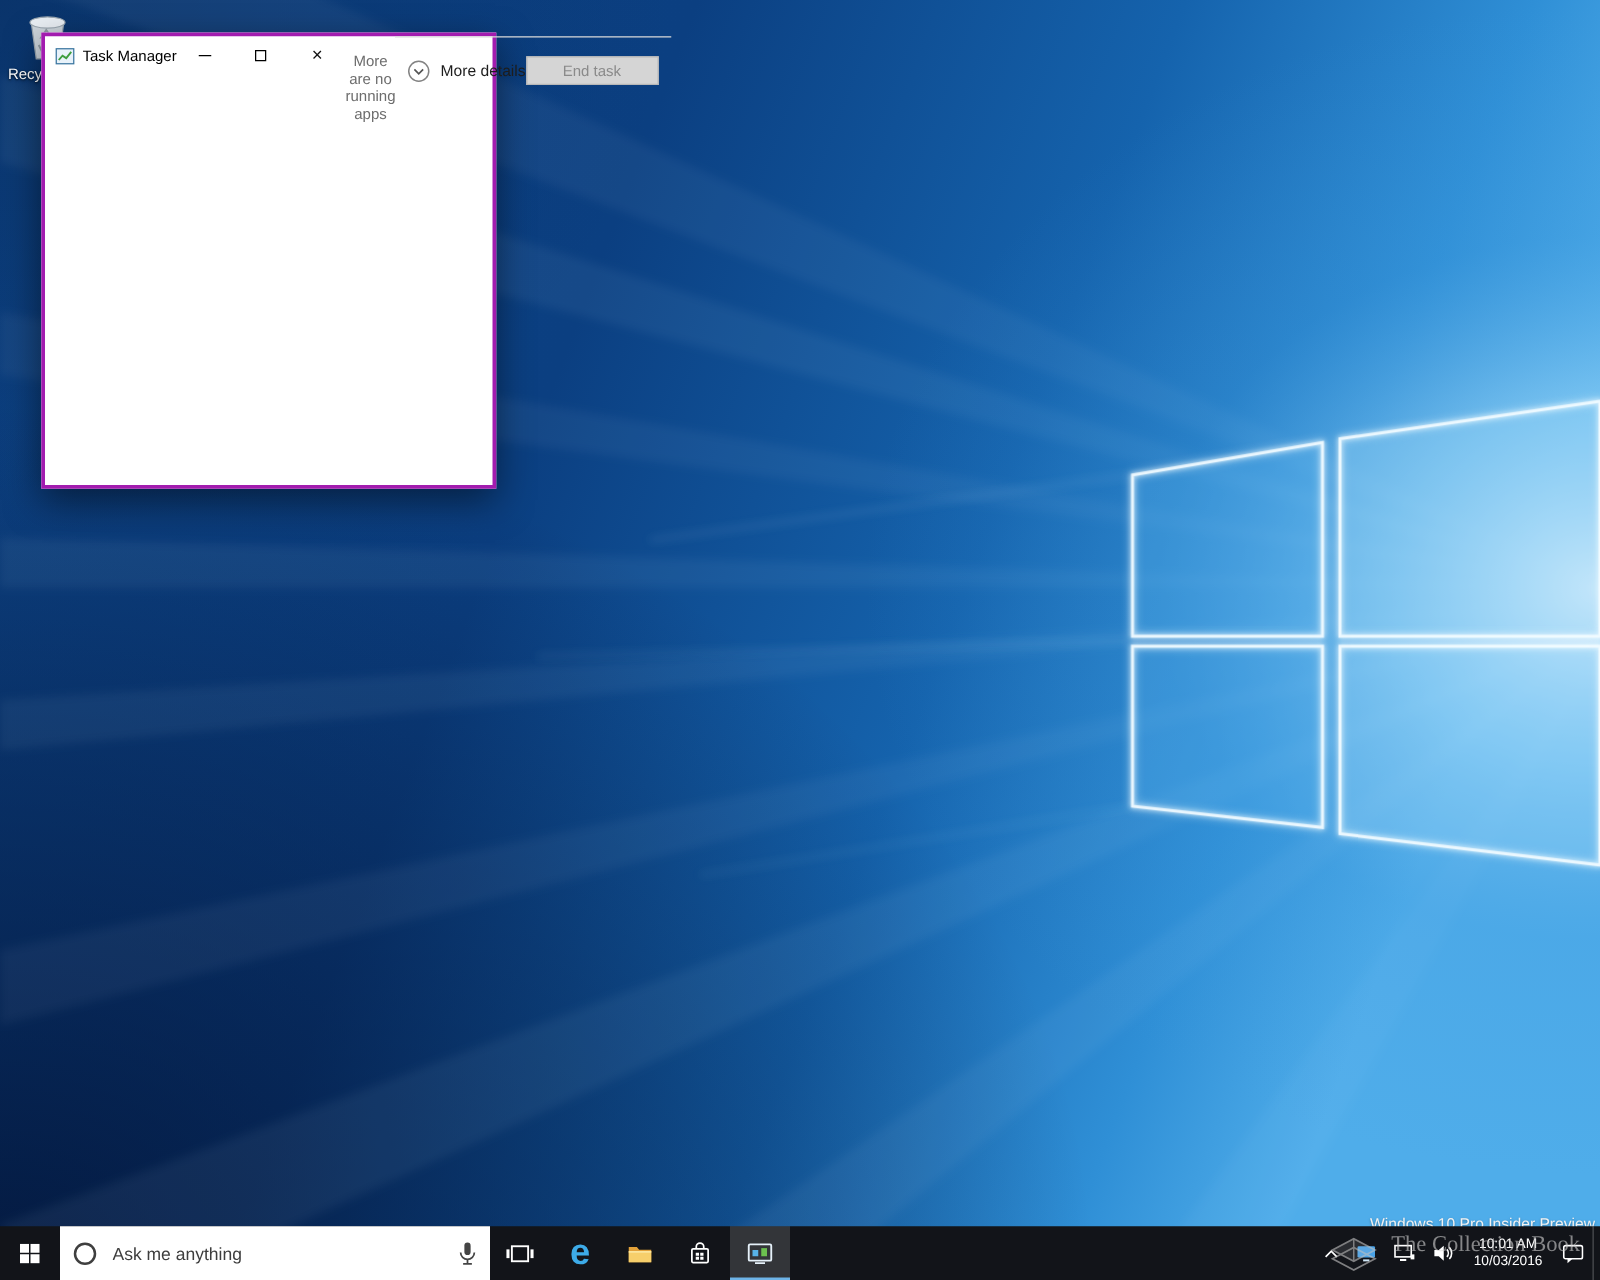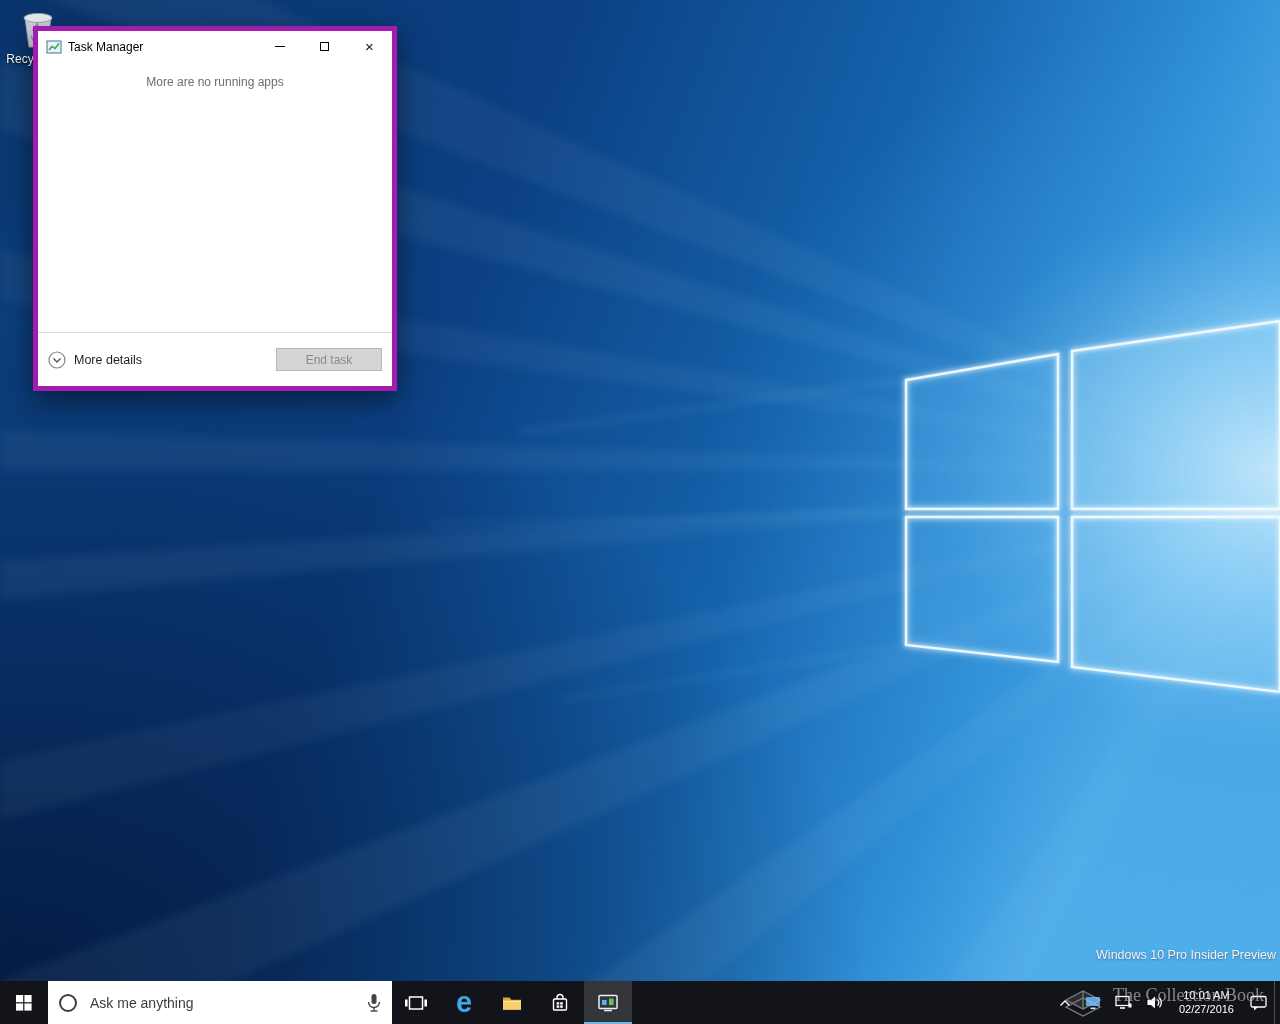--- a/index.html
+++ b/index.html
@@ -15,22 +15,22 @@
   .recycle-bin{position:absolute;left:6px;top:6px;width:64px;text-align:center;z-index:2;cursor:default;}
   .recycle-bin svg{display:block;margin:0 auto;}
   .recycle-bin .rb-label{
     margin-top:2px;font-size:12px;color:#fff;white-space:nowrap;
     text-shadow:0 1px 2px rgba(0,0,0,.85);
   }
 
   
   .tm-window{
     position:absolute;left:33px;top:26px;width:364px;height:365px;z-index:3;
-    background:#fff;border:5px solid #a21caf;box-sizing:border-box;
-    box-shadow:0 10px 28px rgba(0,0,0,.5);display:flex;flex-direction:column;
+    background:#fff;border:3px solid #a21caf;box-sizing:border-box;
+    box-shadow:0 10px 28px rgba(0,0,0,.5);display:flex;
   }
   .tm-titlebar{height:31px;display:flex;align-items:center;padding-left:8px;flex:0 0 auto;}
   .tm-titlebar .app-ico{width:16px;height:16px;margin-right:6px;flex:0 0 auto;}
   .tm-title{font-size:12px;color:#000;}
   .tm-controls{margin-left:auto;display:flex;height:100%;}
   .tm-controls .cap-btn{
     width:45px;height:100%;border:none;background:transparent;padding:0;
     display:flex;align-items:center;justify-content:center;color:#111;font-size:15px;line-height:1;
   }
   .glyph-min{display:block;width:10px;height:1px;background:#000;}
@@ -42,21 +42,21 @@
     display:flex;align-items:center;padding:0 10px;box-sizing:border-box;justify-content:flex-end;
   }
   .more-details{display:flex;align-items:center;gap:8px;background:none;border:none;padding:0;font-size:12.5px;color:#1d1d1d;font-family:inherit;}
   .endtask-btn{
     margin-left:auto;width:106px;height:23px;font-size:12px;font-family:inherit;
     background:#d5d5d5;border:1px solid #b8b8b8;color:#8a8a8a;
   }
 
   
   .insider-wm{
-    position:absolute;right:4px;bottom:60px;z-index:2;text-align:center;
+    position:absolute;right:4px;bottom:36px;z-index:2;text-align:center;
     color:#f2f2f2;font-size:12.5px;line-height:18px;text-shadow:0 1px 2px rgba(0,0,0,.35);
   }
 
   
   .taskbar{
     position:absolute;left:0;right:0;bottom:0;height:43px;z-index:5;
     background:#121419;display:flex;align-items:stretch;
   }
   .tb-btn{
     width:48px;flex:0 0 auto;border:none;background:transparent;padding:0;
@@ -303,21 +303,21 @@
       </button>
       <button class="tray-btn">
         <svg width="17" height="15" viewBox="0 0 17 15">
           <polygon points="1.5,5 5,5 9,1.5 9,13.5 5,10 1.5,10" fill="#fff"></polygon>
           <path d="M11.5,4.5 a4.5,4.5 0 0 1 0,6" fill="none" stroke="#fff" stroke-width="1.3"></path>
           <path d="M13.5,2.8 a7,7 0 0 1 0,9.4" fill="none" stroke="#fff" stroke-width="1.3"></path>
         </svg>
       </button>
       <button class="tray-btn tb-clock">
         <div>10:01 AM</div>
-        <div>02/27/2016</div>
+        <div>10/03/2016</div>
       </button>
       <button class="tray-btn">
         <svg width="17" height="16" viewBox="0 0 17 16">
           <rect x="1" y="1.5" width="15" height="10.5" rx="1.5" fill="none" stroke="#fff" stroke-width="1.3"></rect>
           <polygon points="4,12 4,15.5 8,12" fill="#fff"></polygon>
         </svg>
       </button>
       <button class="tray-btn show-desktop"></button>
     </div>
   </div>

